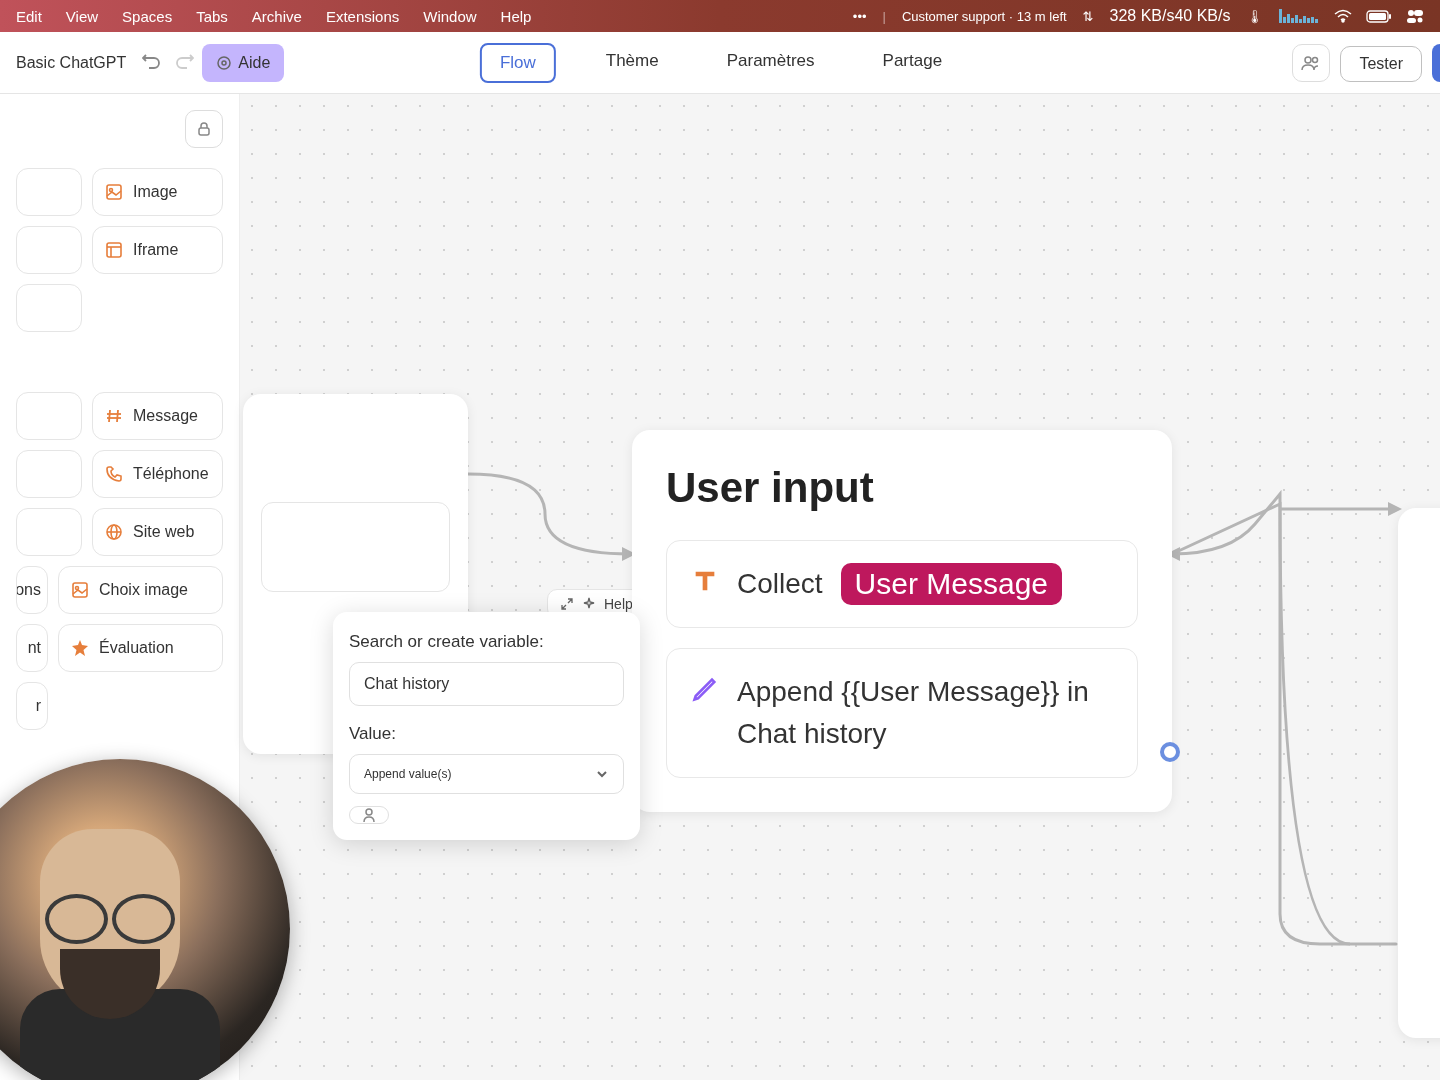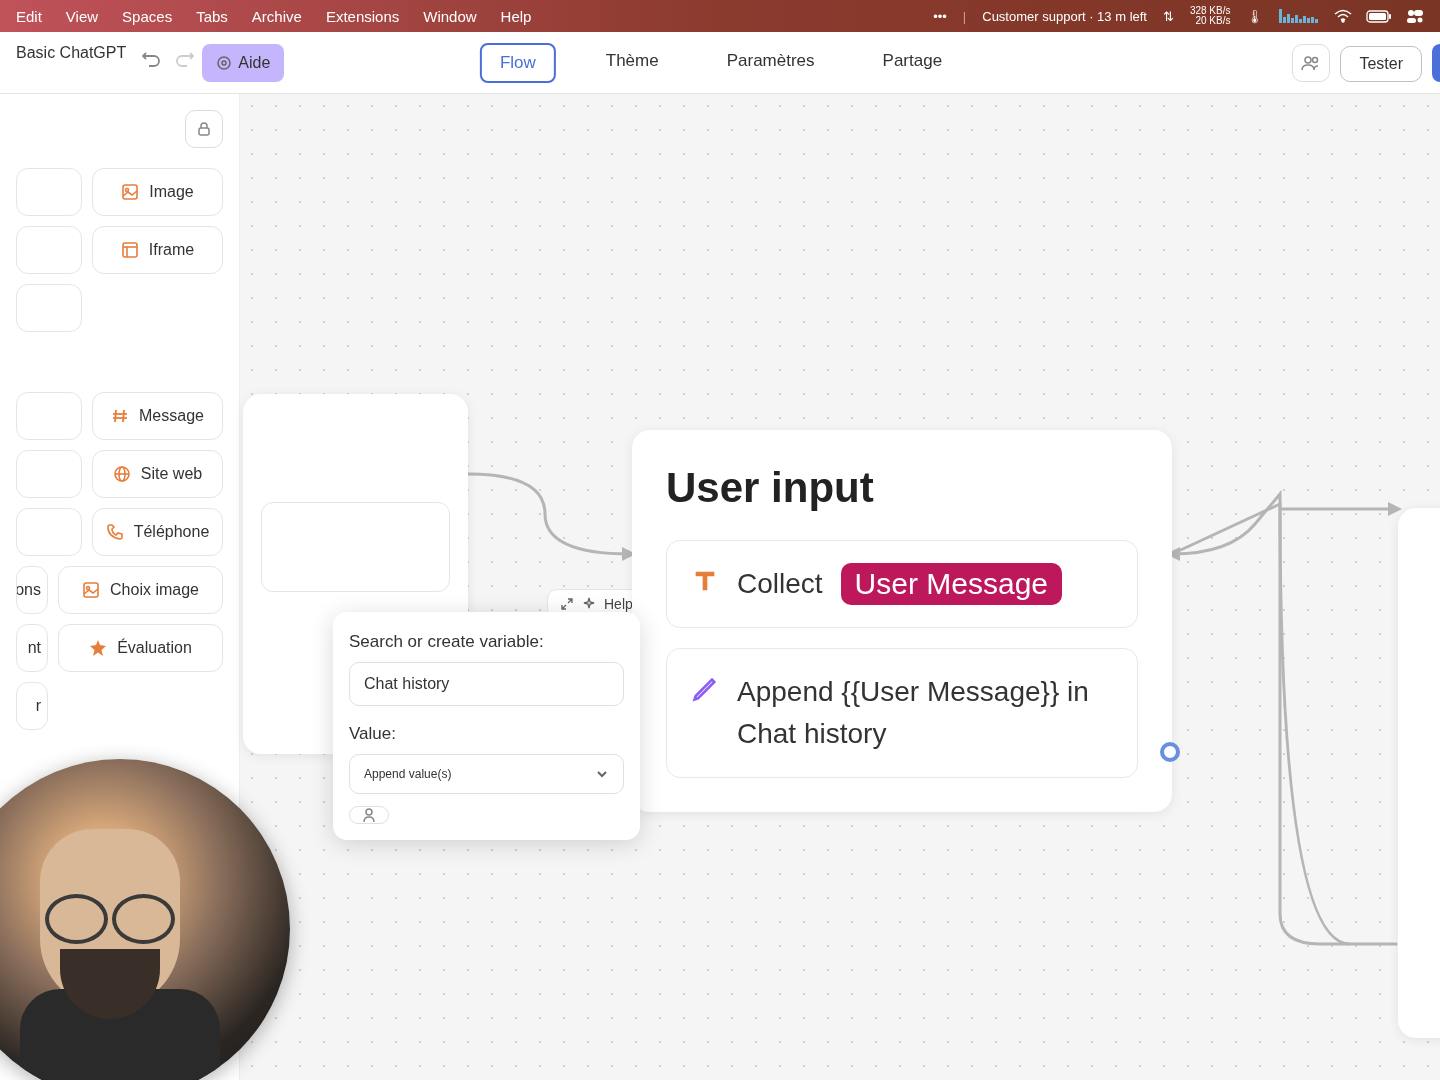--- a/index.html
+++ b/index.html
@@ -2,48 +2,48 @@
 <html><head>
 <meta charset="utf-8">
 <style>
 * { box-sizing: border-box; margin: 0; padding: 0; }
 body { font-family: -apple-system, BlinkMacSystemFont, "Segoe UI", sans-serif; background: #f5f5f5; width: 1440px; height: 1080px; overflow: hidden; position: relative; }
 
 
 .menubar { height: 32px; background: linear-gradient(90deg, #c0525a 0%, #8b3a2e 50%, #7a3525 100%); display: flex; align-items: center; padding: 0 16px; color: #fff; font-size: 15px; }
 .menubar .menu-items { display: flex; gap: 24px; }
 .menubar .status { margin-left: auto; display: flex; align-items: center; gap: 16px; font-size: 13px; }
-.net-stats { display: flex; flex-direction: column; font-size: 10px; line-height: 1; text-align: right; }
+.net-stats { display: flex; font-size: 16px; line-height: 1; text-align: right; }
 .bars { display: flex; align-items: flex-end; gap: 1px; height: 14px; }
 .bars span { width: 3px; background: #6bb3d8; }
 .status-icons { display: flex; gap: 14px; align-items: center; }
 
 
 .app-toolbar { height: 62px; background: #fff; border-bottom: 1px solid #e5e5e5; display: flex; align-items: center; padding: 0 16px; }
-.app-toolbar .left { display: flex; align-items: flex-start; gap: 0; }
+.app-toolbar .left { display: flex; align-items: center; gap: 0; }
 .doc-title { font-size: 16px; color: #333; margin-right: 8px; }
 .icon-btn { width: 34px; height: 34px; border-radius: 8px; display: flex; align-items: center; justify-content: center; color: #666; }
 .aide-btn { display: flex; align-items: center; gap: 6px; padding: 0 14px; height: 38px; background: #c4b5fd; border-radius: 8px; color: #333; font-size: 16px; }
 .center-tabs { position: absolute; left: 50%; transform: translateX(-50%); display: flex; gap: 32px; font-size: 17px; color: #333; }
 .center-tabs .tab { padding: 8px 18px; border-radius: 8px; cursor: pointer; }
 .center-tabs .tab.active { color: #4a6fd8; border: 2px solid #4a6fd8; }
 .app-toolbar .right { margin-left: auto; display: flex; align-items: flex-end; gap: 10px; }
 .tester-btn { padding: 8px 18px; border: 1.5px solid #c0c0c0; border-radius: 10px; font-size: 16px; color: #333; }
 .avatar-grp { width: 38px; height: 38px; border-radius: 10px; border: 1.5px solid #ddd; display: flex; align-items: center; justify-content: center; }
 
 
 .canvas { position: relative; background-image: radial-gradient(#d0d0d0 1px, transparent 1px); background-size: 24px 24px; background-position: 0 0; height: calc(100% - 94px); overflow: hidden; }
 
 
 .sidebar { position: absolute; left: 0; top: 0; width: 240px; background: #fff; height: 100%; padding: 16px; border-right: 1px solid #eee; border-radius: 0 0 0 0; }
 .sidebar-header { display: flex; justify-content: flex-end; margin-bottom: 20px; }
 .lock-btn { width: 38px; height: 38px; border: 1.5px solid #ddd; border-radius: 10px; display: flex; align-items: center; justify-content: center; }
 .block-grid { display: flex; flex-direction: column; gap: 10px; }
 .block-row { display: flex; gap: 10px; }
-.block-item { flex: 1; display: flex; align-items: center; gap: 10px; padding: 10px 12px; border: 1.5px solid #e5e5e5; border-radius: 12px; font-size: 16px; color: #333; min-height: 48px; justify-content: center; }
+.block-item { flex: 1; display: flex; align-items: center; gap: 10px; padding: 10px 12px; border: 1.5px solid #e5e5e5; border-radius: 12px; font-size: 16px; color: #333; min-height: 48px; }
 .block-item.half { width: 66px; flex: 0 0 66px; overflow: hidden; }
 .block-item.partial { width: 32px; flex: 0 0 32px; overflow: hidden; justify-content: flex-end; padding: 10px 6px; }
 .block-icon { width: 18px; height: 18px; color: #e67e3b; flex-shrink: 0; }
 
 
 .node { position: absolute; background: #fff; border-radius: 18px; box-shadow: 0 2px 12px rgba(0,0,0,0.08); }
 .node-partial { left: 243px; top: 300px; width: 225px; height: 360px; }
 .node-partial .inner { padding: 18px; }
 .input-placeholder { border: 1.5px solid #e5e5e5; border-radius: 12px; height: 90px; margin-top: 90px; }
 
@@ -101,21 +101,21 @@
     <span>Window</span>
     <span>Help</span>
   </div>
   <div class="status">
     <span>•••</span>
     <span style="opacity:.5">|</span>
     <span>Customer support · 13 m left</span>
     <span>⇅</span>
     <div class="net-stats">
       <span>328 KB/s</span>
-      <span>20 KB/s</span>
+      <span>40 KB/s</span>
     </div>
     <span>🌡</span>
     <div class="bars">
       <span style="height:14px"></span>
         <span style="height:6px"></span>
         <span style="height:9px"></span>
         <span style="height:5px"></span>
         <span style="height:8px"></span>
         <span style="height:4px"></span>
         <span style="height:7px"></span>
@@ -240,34 +240,34 @@
               <line x1="2" y1="7" x2="16" y2="7"></line>
               <line x1="2" y1="11" x2="16" y2="11"></line>
             </svg>
           <span>Message</span>
         </div>
       </div>
       <div class="block-row">
         <div class="block-item half"></div>
         <div class="block-item">
           <svg class="block-icon" viewBox="0 0 18 18" fill="none" stroke="currentColor" stroke-width="1.6">
+              <path d="M4 2 Q2 2 2 4 Q2 14 14 16 Q16 16 16 14 L16 11 L12 10 L10 12 Q6 10 6 6 L8 4 L6 2 Z"></path>
+            </svg>
+          <span>Téléphone</span>
+        </div>
+      </div>
+      <div class="block-row">
+        <div class="block-item half"></div>
+        <div class="block-item">
+          <svg class="block-icon" viewBox="0 0 18 18" fill="none" stroke="currentColor" stroke-width="1.6">
               <circle cx="9" cy="9" r="7"></circle>
               <ellipse cx="9" cy="9" rx="3" ry="7"></ellipse>
               <line x1="2" y1="9" x2="16" y2="9"></line>
             </svg>
           <span>Site web</span>
-        </div>
-      </div>
-      <div class="block-row">
-        <div class="block-item half"></div>
-        <div class="block-item">
-          <svg class="block-icon" viewBox="0 0 18 18" fill="none" stroke="currentColor" stroke-width="1.6">
-              <path d="M4 2 Q2 2 2 4 Q2 14 14 16 Q16 16 16 14 L16 11 L12 10 L10 12 Q6 10 6 6 L8 4 L6 2 Z"></path>
-            </svg>
-          <span>Téléphone</span>
         </div>
       </div>
       <div class="block-row">
         <div class="block-item partial">
             <span>ons</span>
           </div>
         <div class="block-item">
           <svg class="block-icon" viewBox="0 0 18 18" fill="none" stroke="currentColor" stroke-width="1.6">
               <rect x="2" y="2" width="14" height="14" rx="2"></rect>
               <circle cx="6" cy="7" r="1.5"></circle>

